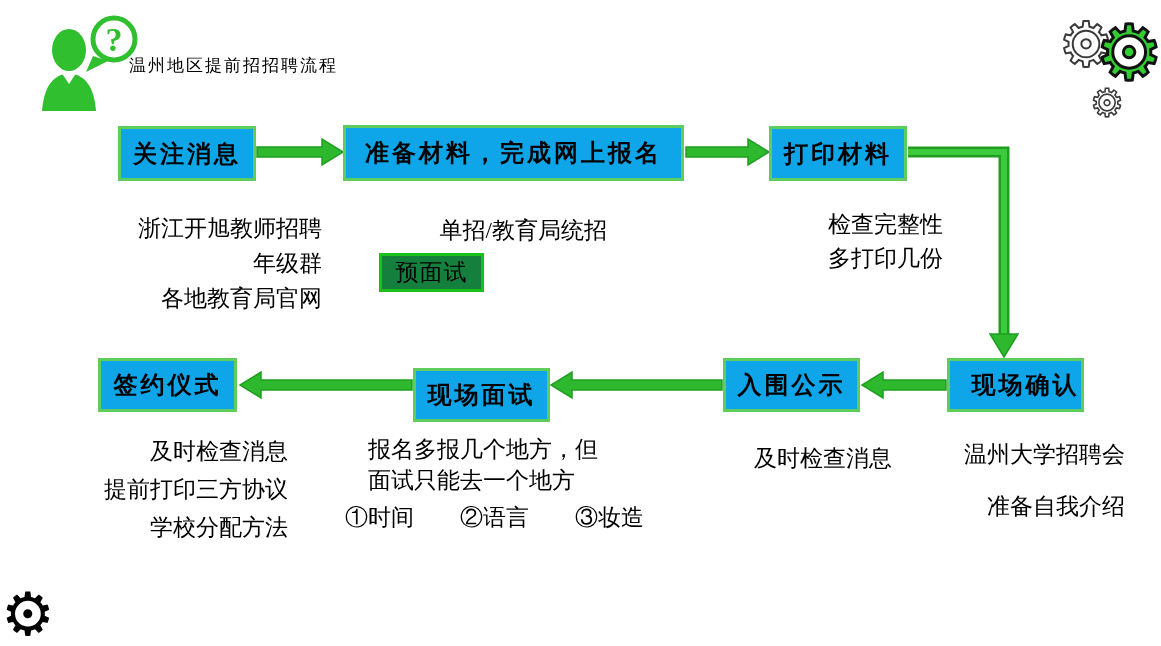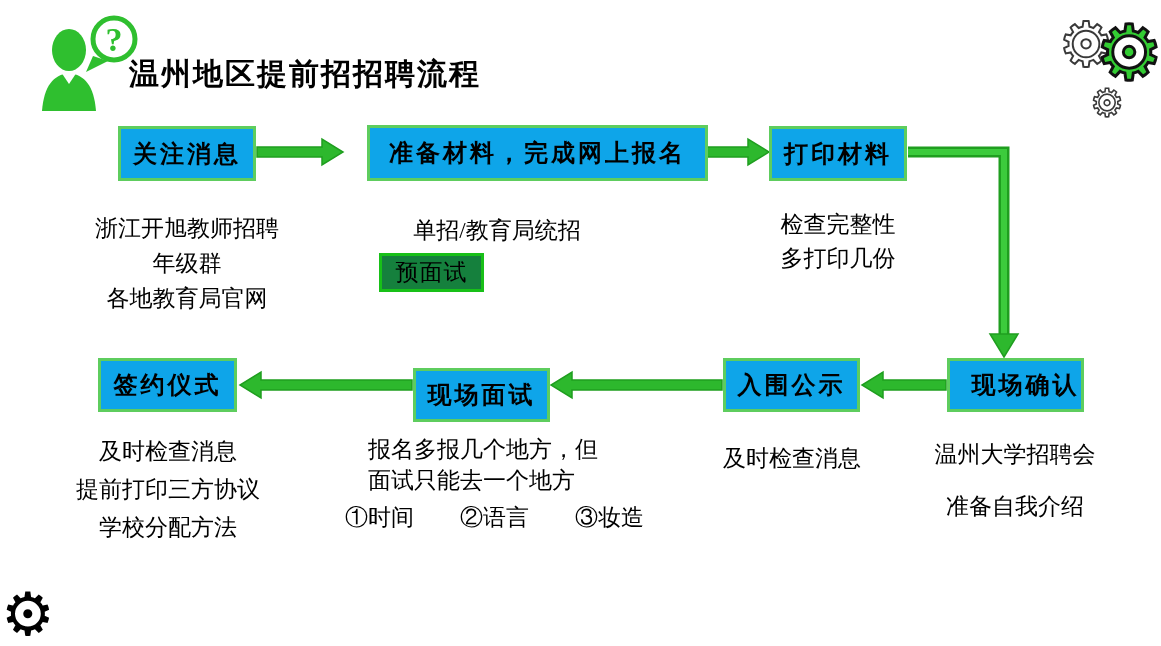--- a/index.html
+++ b/index.html
@@ -1,29 +1,29 @@
 <!DOCTYPE html>
 <html><head>
 <meta charset="utf-8">
 <style>
   html,body{margin:0;padding:0;background:#ffffff;}
   #canvas{position:relative;width:1161px;height:646px;background:#ffffff;overflow:hidden;
           font-family:"Liberation Serif",serif;color:#000;}
   .abs{position:absolute;}
   
-  #title{left:129px;top:54px;font-size:30px;font-weight:bold;letter-spacing:2px;white-space:nowrap;}
+  #title{left:129px;top:54px;font-size:17px;font-weight:normal;letter-spacing:2px;white-space:nowrap;}
   
   .fbox{position:absolute;background:#0ea5e9;border:3px solid #5ecd5e;box-sizing:border-box;
         display:flex;align-items:center;justify-content:center;
         font-weight:bold;font-size:24px;letter-spacing:3px;white-space:nowrap;}
   .subbox{position:absolute;background:#15803d;border:3px solid #18c018;box-sizing:border-box;
         display:flex;align-items:center;justify-content:center;
         font-weight:normal;font-size:23px;letter-spacing:1px;white-space:nowrap;text-align:right;}
   
-  .note{position:absolute;text-align:center;font-size:23px;line-height:35px;white-space:nowrap;}
+  .note{position:absolute;text-align:right;font-size:23px;line-height:35px;white-space:nowrap;}
   .note.left{text-align:left;}
   
   svg.layer{position:absolute;left:0;top:0;width:1161px;height:646px;pointer-events:none;}
   
   .gear{position:absolute;font-family:"DejaVu Sans",sans-serif;line-height:1;
         transform:translate(-50%,-50%);}
   .gear.outline{color:#ffffff;-webkit-text-stroke:2px #3a3a3a;}
   .gear.outline.small{-webkit-text-stroke:1.6px #3a3a3a;}
   .gear.green{color:#33cc33;-webkit-text-stroke:3px #111111;}
   .gear.black{color:#000000;}
@@ -60,21 +60,21 @@
       <path d="M908,152 H1004 V336" fill="none" stroke="#3ccb3c" stroke-width="6"></path>
       <polygon points="990,334 1018,334 1004,357" fill="#2db82d" stroke="#1f9e1f" stroke-width="1.5"></polygon>
     </g>
 
     <polygon points="946,380 883,380 883,372 862,385 883,398 883,390 946,390" fill="#2db82d" stroke="#1f9e1f" stroke-width="1.5"></polygon>
     <polygon points="722,380 572,380 572,372 551,385 572,398 572,390 722,390" fill="#2db82d" stroke="#1f9e1f" stroke-width="1.5"></polygon>
     <polygon points="412,380 261,380 261,372 240,385 261,398 261,390 412,390" fill="#2db82d" stroke="#1f9e1f" stroke-width="1.5"></polygon>
   </svg>
 
   <div class="fbox" style="left:118px;top:126px;width:138px;height:55px;">关注消息</div>
-  <div class="fbox" style="left:343px;top:125px;width:341px;height:56px;margin-left:24px;">准备材料，完成网上报名</div>
+  <div class="fbox" style="left:343px;top:125px;width:341px;height:56px;">准备材料，完成网上报名</div>
   <div class="fbox" style="left:769px;top:126px;width:138px;height:55px;">打印材料</div>
 
   <div class="fbox" style="left:98px;top:358px;width:139px;height:54px;">签约仪式</div>
   <div class="fbox" style="left:413px;top:358px;width:137px;height:54px;margin-top:10px;">现场面试</div>
   <div class="fbox" style="left:723px;top:358px;width:137px;height:54px;text-align:center;">入围公示</div>
   <div class="fbox" style="left:947px;top:358px;width:137px;height:54px;padding-left:20px;">现场确认</div>
 
   <div class="note" style="left:52px;top:211px;width:270px;">
     <div>浙江开旭教师招聘</div>
     <div>年级群</div>

